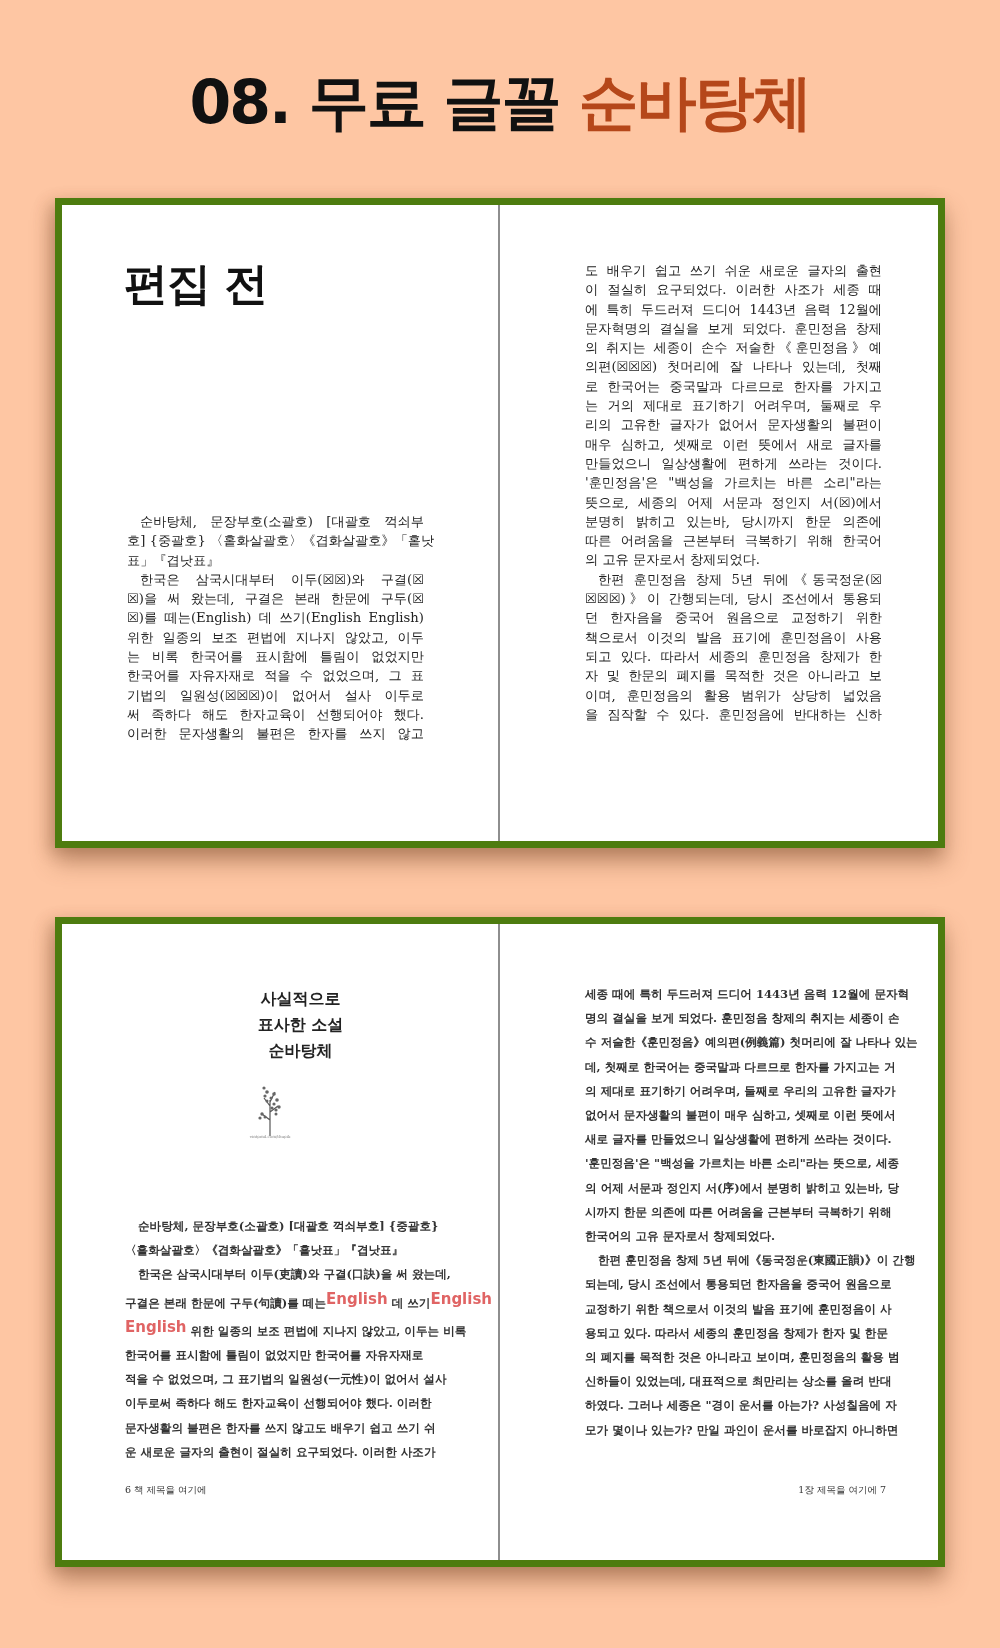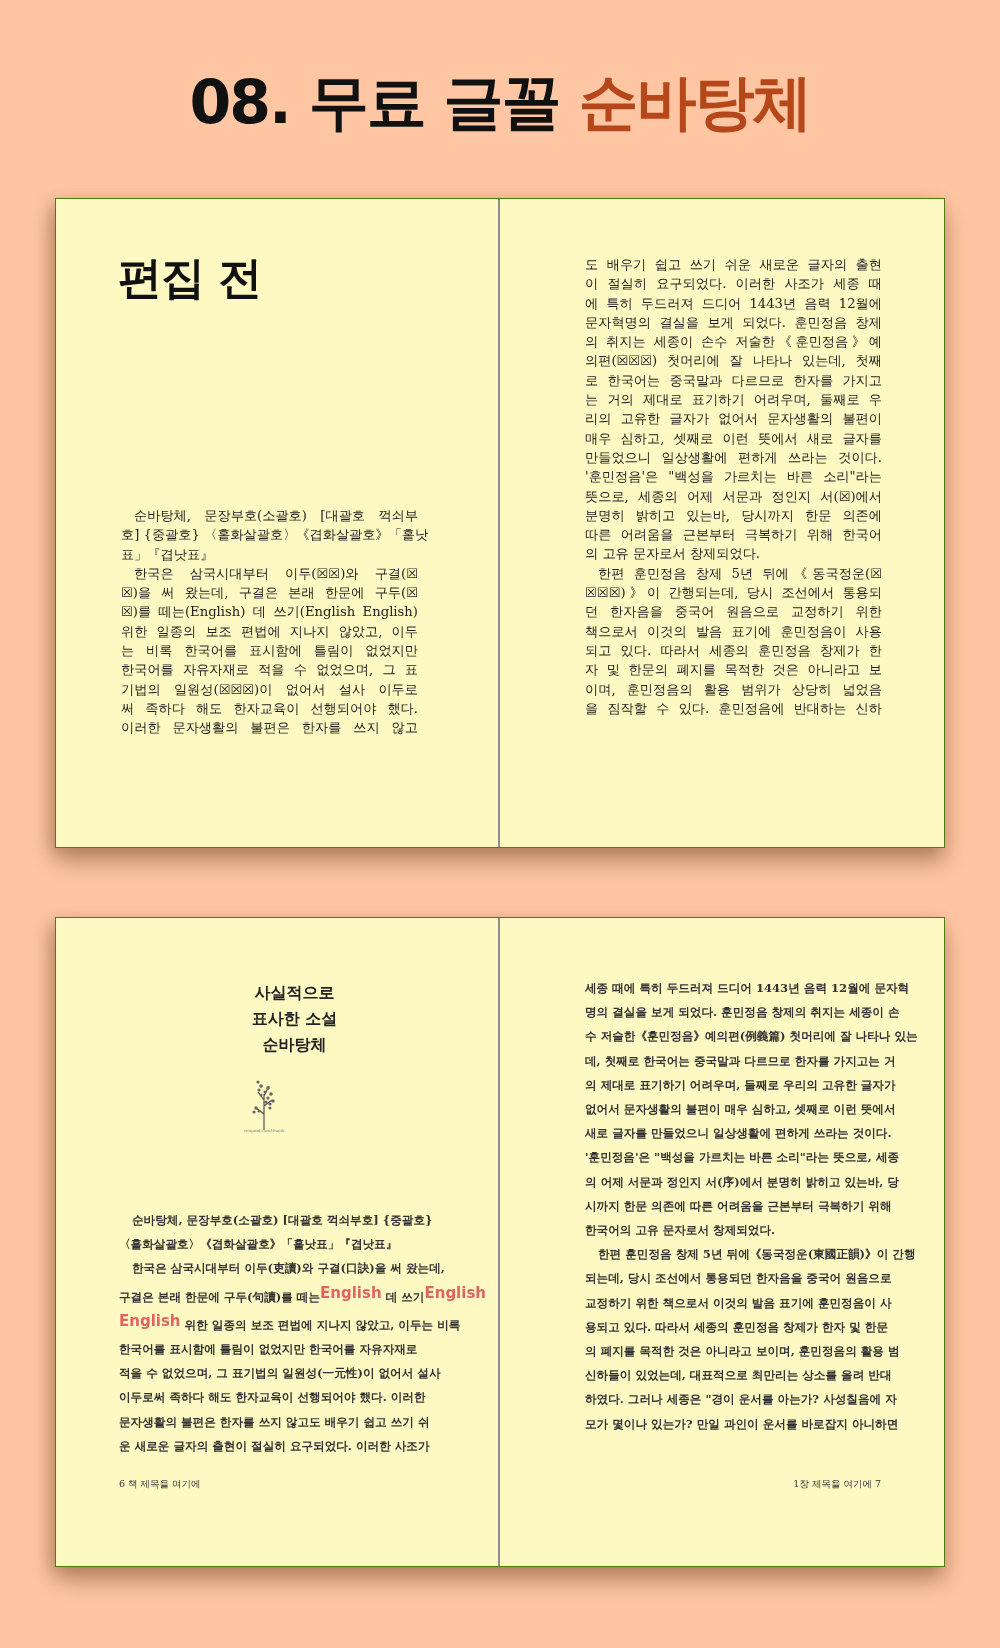--- a/index.html
+++ b/index.html
@@ -18,22 +18,22 @@
     font-size: 60px;
     font-weight: bold;
     letter-spacing: -2px;
     line-height: 80px;
     color: #111;
   }
   .headline .accent { color: #B5471A; }
   .spread {
     position: absolute;
     left: 55px; width: 890px; height: 650px;
-    background: #fef9c3;
-    border: 1px solid #4d7c0f;
+    background: #ffffff;
+    border: 7px solid #4d7c0f;
     box-shadow: 0 14px 22px rgba(120,70,40,0.45), -6px 4px 14px rgba(120,70,40,0.25);
     display: flex;
   }
   .spread.one { top: 198px; }
   .spread.two { top: 917px; }
   .page { position: relative; width: 445px; height: 100%; }
   .page.left { border-right: 2px solid #8e8e8e; }
   .big-title {
     position: absolute; left: 62px; top: 50px;
     font-family: "DejaVu Sans", "Liberation Sans", sans-serif;
@@ -71,21 +71,21 @@
     width: 294px;
     font-weight: bold;
   }
   .p2-left { left: 63px; top: 290px; }
   .eng { color: #E06464; font-family: "DejaVu Sans", "Liberation Sans", sans-serif; font-size: 15px; vertical-align: 3px; }
   .folio {
     position: absolute; top: 560px;
     font-size: 9.5px; color: #333;
   }
   .folio.l { left: 63px; }
-  .folio.r { right: 63px; }
+  .folio.r { right: 52px; }
 </style>
 </head>
 <body>
 
 <div class="headline"><span>08. 무료 글꼴 </span><span class="accent">순바탕체</span></div>
 
 <div class="spread one">
   <div class="page left">
     <div class="big-title">편집 전</div>
     <div class="body-before p1-left">

